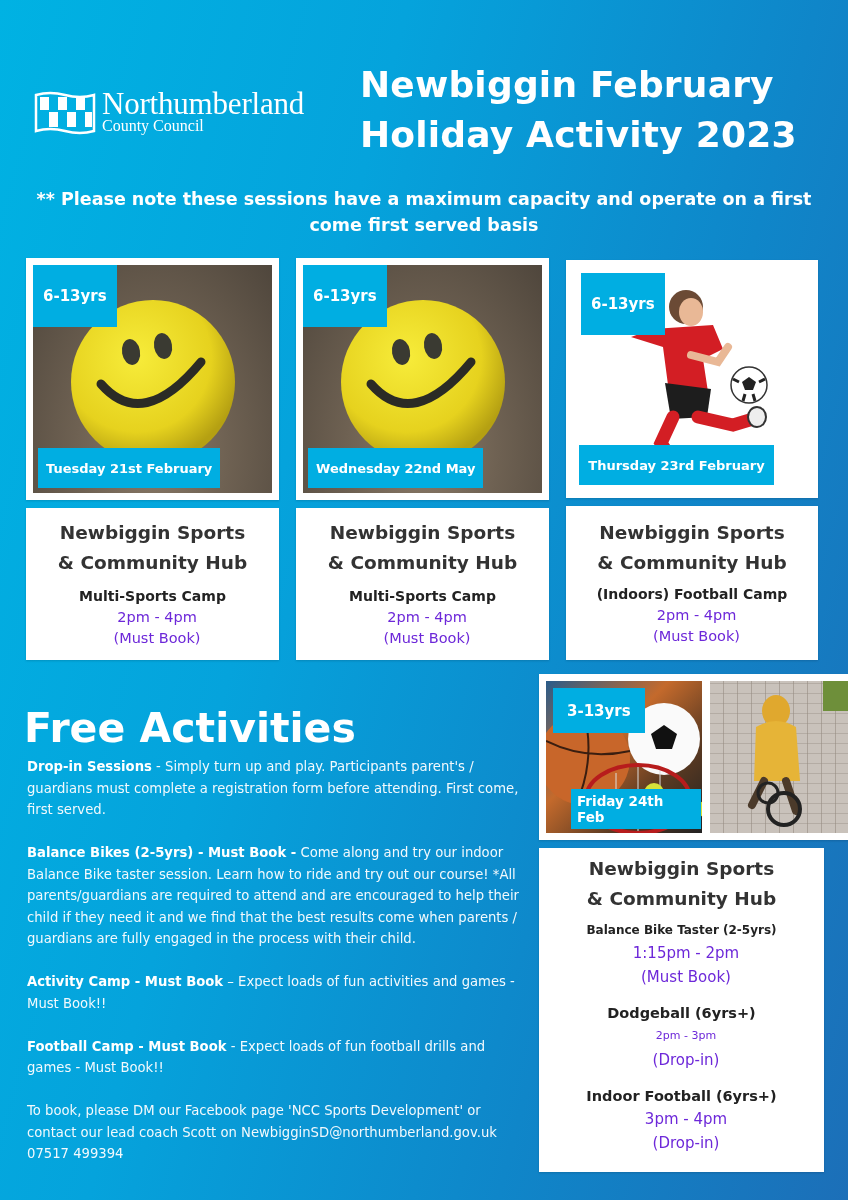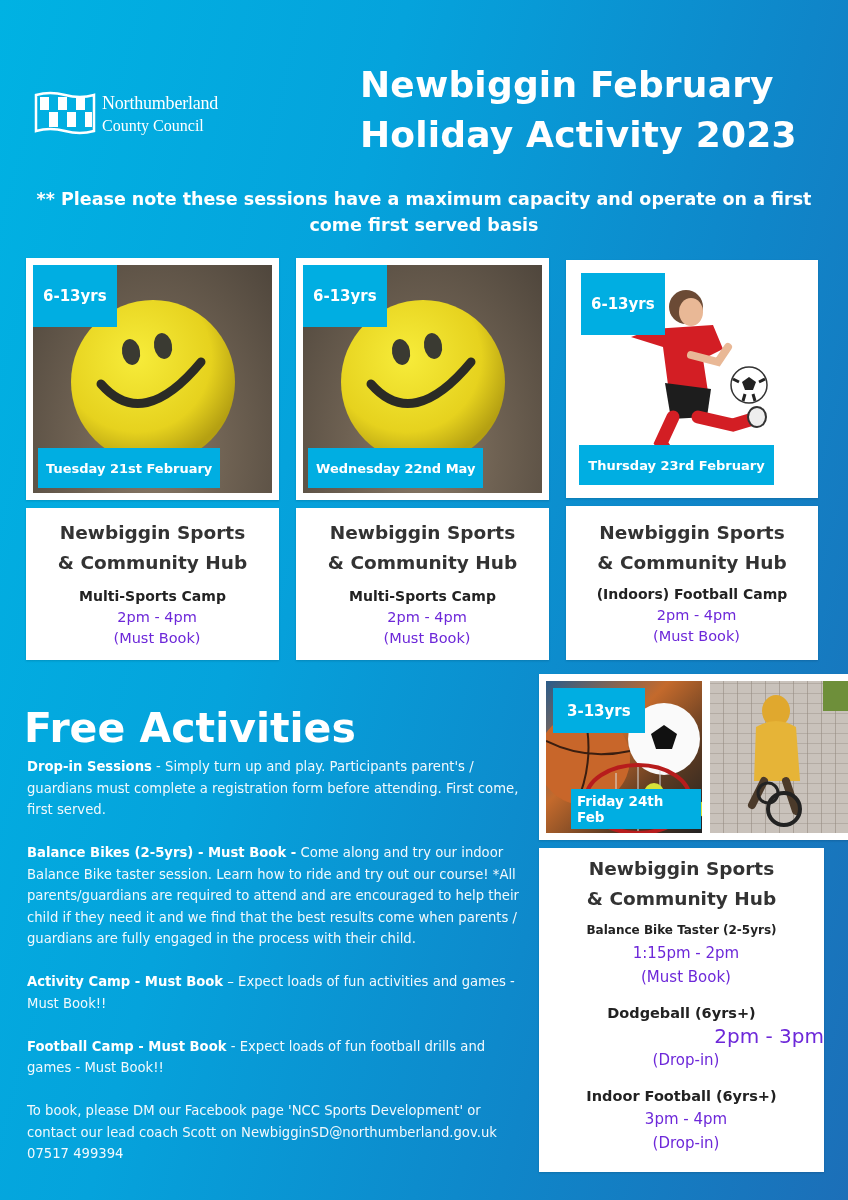--- a/index.html
+++ b/index.html
@@ -9,21 +9,21 @@
     font-family: "Liberation Sans", "DejaVu Sans", sans-serif;
     background: linear-gradient(105deg, #00b2e3 0%, #05a3dc 35%, #0f86c9 70%, #1c6fb8 100%);
     color: #fff;
   }
   .abs { position: absolute; }
 
   
   .logo { left: 34px; top: 90px; display: flex; align-items: center; }
   .logo svg { width: 62px; height: 44px; margin-right: 6px; }
   .logo-text { display: flex; flex-direction: column; font-family: "Liberation Serif", "DejaVu Serif", serif; }
-  .logo-name { font-size: 18px; line-height: 27px; letter-spacing: -0.2px; }
+  .logo-name { font-size: 31px; line-height: 27px; letter-spacing: -0.2px; }
   .logo-sub { font-size: 16px; line-height: 18px; margin-top: 0px; }
 
   
   .title {
     left: 360px; top: 60px; width: 470px;
     font-family: "DejaVu Sans", sans-serif; font-weight: bold;
     font-size: 36px; line-height: 50px; letter-spacing: 0.2px;
   }
 
   .notice {
@@ -229,21 +229,21 @@
 <div class="abs info-card" style="left:539px; top:848px; width:285px; height:324px; padding-top:6px;">
   <div class="venue">Newbiggin Sports</div>
   <div class="venue">&amp; Community Hub</div>
   <div style="margin-top:6px;">
     <div class="act-name" style="font-size:12px;">Balance Bike Taster (2-5yrs)</div>
     <div class="act-time" style="font-size:15px; line-height:24px;">1:15pm - 2pm</div>
     <div class="act-time" style="font-size:15px; line-height:24px;">(Must Book)</div>
   </div>
   <div style="margin-top:14px;">
     <div class="act-name" style="font-size:14.5px;">Dodgeball (6yrs+)</div>
-    <div class="act-time" style="font-size:20px; line-height:24px;text-align:right;">2pm - 3pm</div>
+    <div class="act-time" style="font-size:11px; line-height:24px;">2pm - 3pm</div>
     <div class="act-time" style="font-size:15px; line-height:24px;">(Drop-in)</div>
   </div>
   <div style="margin-top:14px;">
     <div class="act-name" style="font-size:14.5px;">Indoor Football (6yrs+)</div>
     <div class="act-time" style="font-size:15px; line-height:24px;">3pm - 4pm</div>
     <div class="act-time" style="font-size:15px; line-height:24px;">(Drop-in)</div>
   </div>
 </div>
 
 </body></html>

